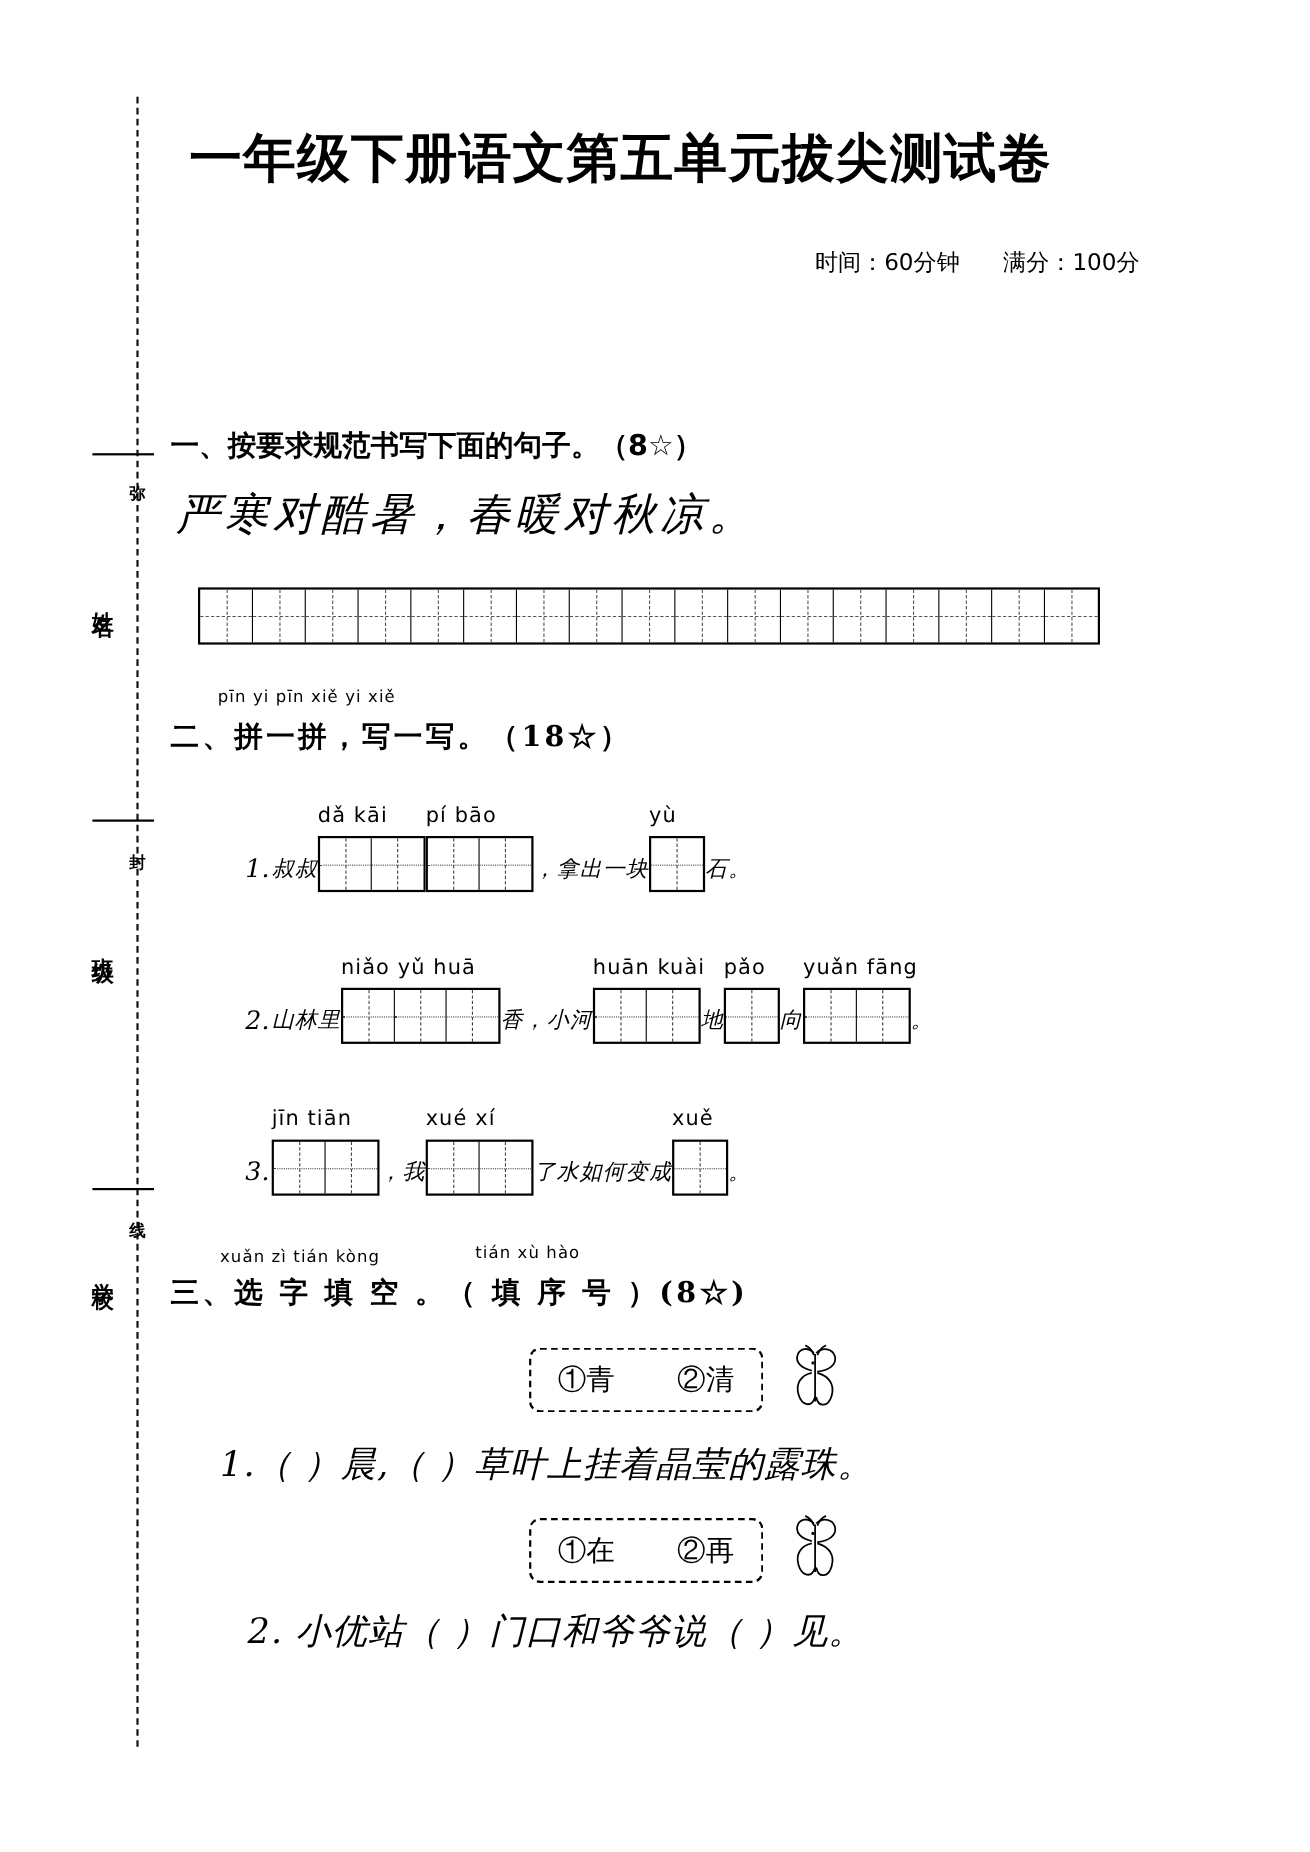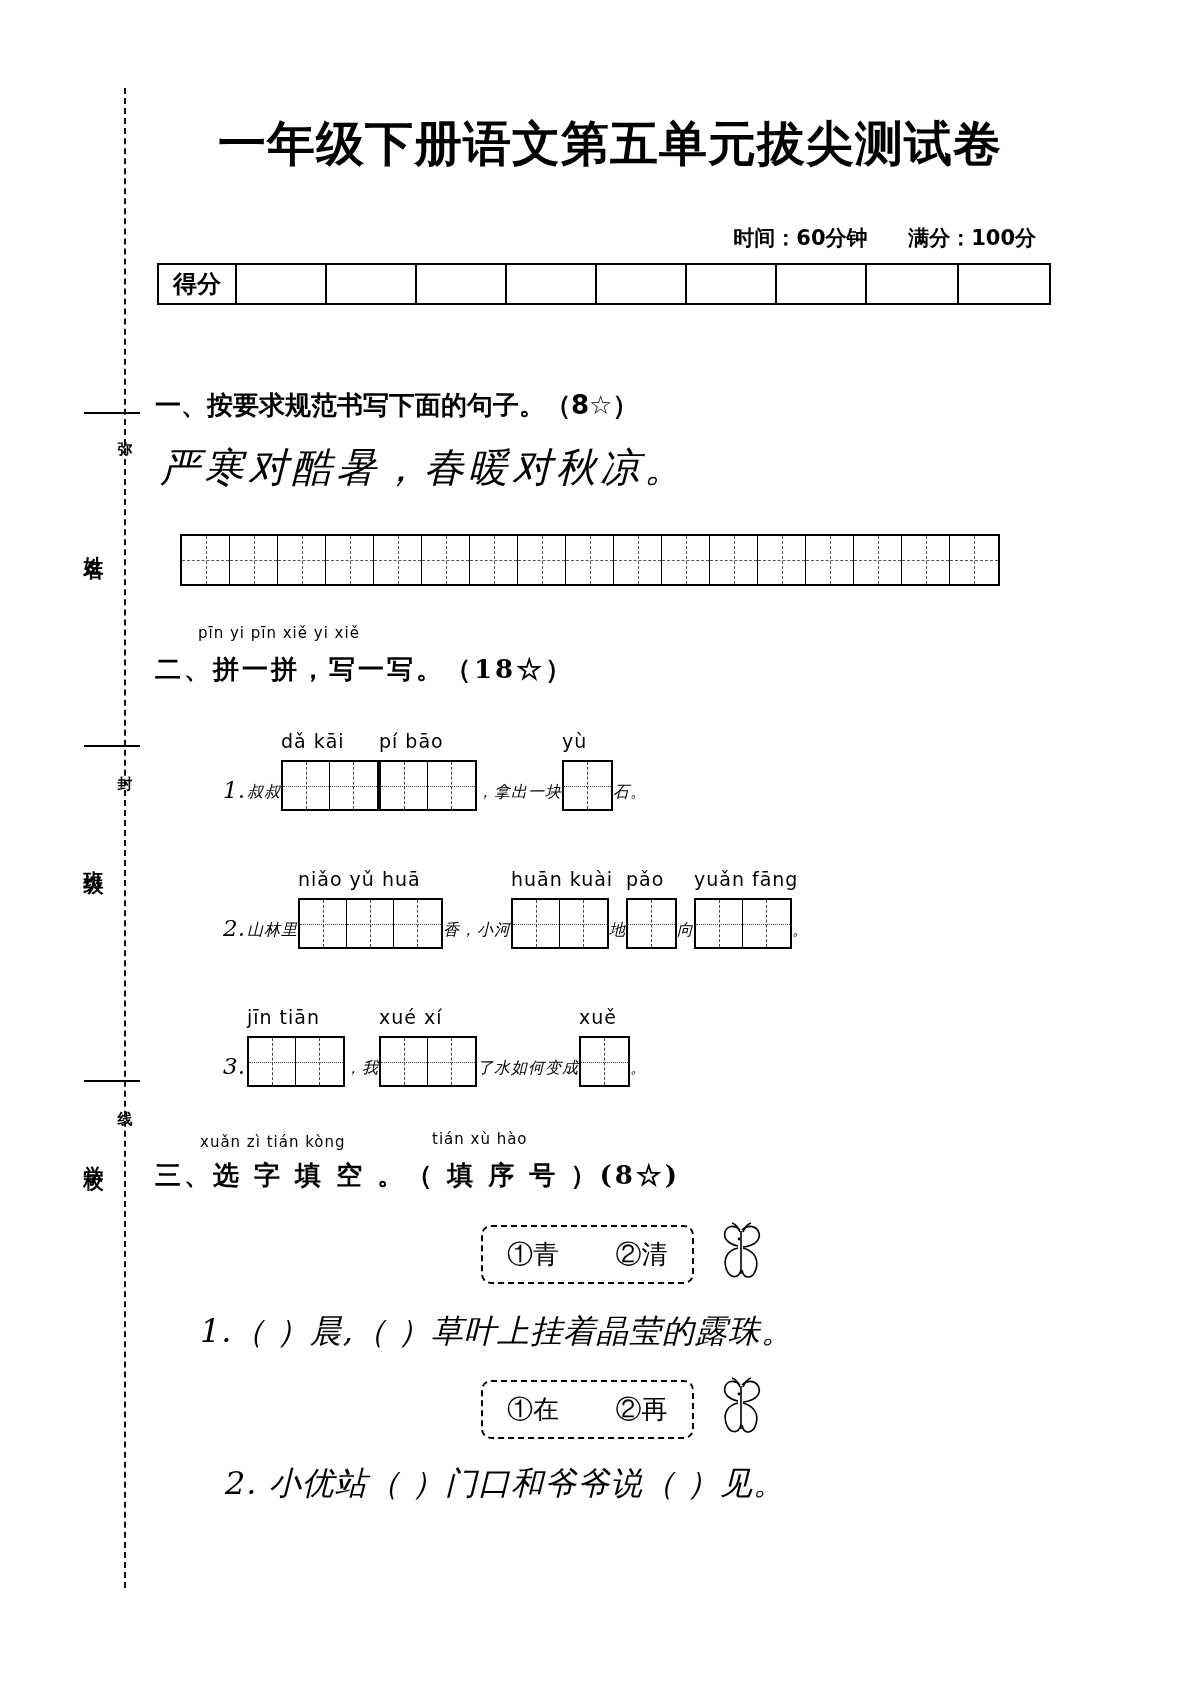--- a/index.html
+++ b/index.html
@@ -50,37 +50,36 @@
   .seal-rule {
     position: absolute;
     left: 84px;
     width: 56px;
     border-top: 2px solid #000;
   }
 
   
   .title {
     position: absolute;
-    left: 160px;
+    left: 172px;
     top: 112px;
     width: 900px;
-    text-align: center;
     font-size: 48px;
     font-weight: bold;
     letter-spacing: 1px;
     font-family: "DejaVu Sans", "Liberation Sans", sans-serif;
     white-space: nowrap;
   }
 
   .meta-line {
     position: absolute;
     right: 155px;
     top: 224px;
     font-size: 21px;
-    font-weight: bold;
+    font-weight: normal;
     font-family: "DejaVu Sans", "Liberation Sans", sans-serif;
     white-space: nowrap;
   }
   .meta-line span.gap { display: inline-block; width: 26px; }
 
   
   .score-table {
     position: absolute;
     left: 157px;
     top: 263px;
@@ -199,21 +198,21 @@
     white-space: nowrap;
   }
   .q-num {
     font-size: 23px;
     font-family: "DejaVu Serif", "Liberation Serif", serif;
     font-style: italic;
     margin-right: 2px;
     padding-bottom: 8px;
   }
   .q-text {
-    font-size: 16px;
+    font-size: 20px;
     font-family: "DejaVu Serif", "Liberation Serif", serif;
     font-style: italic;
     padding-bottom: 8px;
     letter-spacing: 1px;
   }
   .box-group { position: relative; display: inline-block; }
   .box-pinyin {
     position: absolute;
     left: 0;
     right: 0;
@@ -273,32 +272,20 @@
 <div class="title">一年级下册语文第五单元拔尖测试卷</div>
 
 <div class="meta-line">
   <span>时间：60分钟</span>
   <span class="gap"></span>
   <span>满分：100分</span>
 </div>
 
 <table class="score-table">
   <tbody>
-    <tr>
-      <td class="head">得分</td>
-      <td class="cell"></td>
-      <td class="cell"></td>
-      <td class="cell"></td>
-      <td class="cell"></td>
-      <td class="cell"></td>
-      <td class="cell"></td>
-      <td class="cell"></td>
-      <td class="wide"></td>
-      <td class="wide"></td>
-    </tr>
   </tbody>
 </table>
 
 <div class="sec-head" style="left:155px; top:388px;">一、按要求规范书写下面的句子。（8☆）</div>
 
 <div class="sample-sentence">严寒对酷暑，春暖对秋凉。</div>
 
 <div class="grid-strip" id="s1-grid" style="left:180px; top:534px;">
     <div class="grid-cell"></div>
     <div class="grid-cell"></div>

